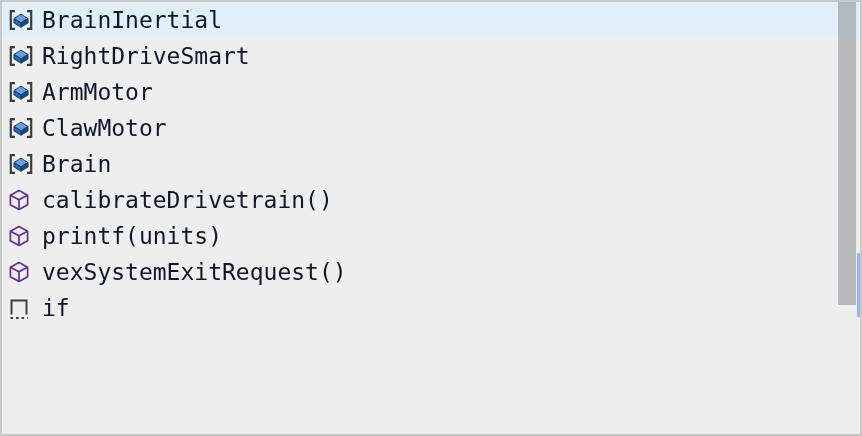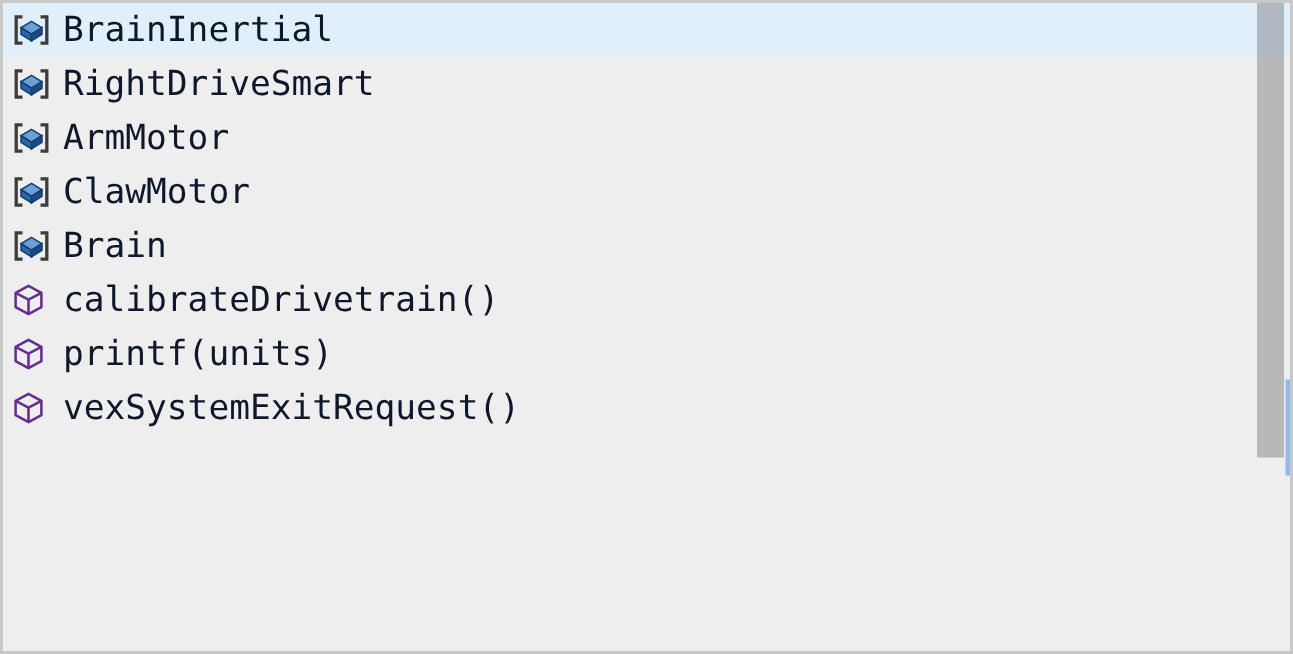--- a/index.html
+++ b/index.html
@@ -184,18 +184,31 @@
           <path d="M12 2.6 L20.6 7.2 V16.8 L12 21.4 L3.4 16.8 V7.2 Z"></path>
           <path d="M3.4 7.2 L12 11.8 L20.6 7.2"></path>
           <path d="M12 11.8 V21.4"></path>
         </g>
       </svg>
     </span>
 
     <span class="label">vexSystemExitRequest()</span>
   </div>
 
+  <div class="row">
+
+    <span class="icon">
+      <svg width="24" height="26" viewBox="0 0 24 26">
+        <g fill="none" stroke="#3f3f3f" stroke-width="2">
+          <path d="M4.5 19.5 V5.5 H19.5 V19.5"></path>
+          <line x1="3.5" y1="23" x2="20.5" y2="23" stroke-dasharray="2.6 2.9"></line>
+        </g>
+      </svg>
+    </span>
+
+    <span class="label">if</span>
+  </div>
 </div>
 
   <div class="scrollbar-thumb"></div>
   <div class="edge-accent-sliver"></div>
 
 </div>
 
 </body></html>

